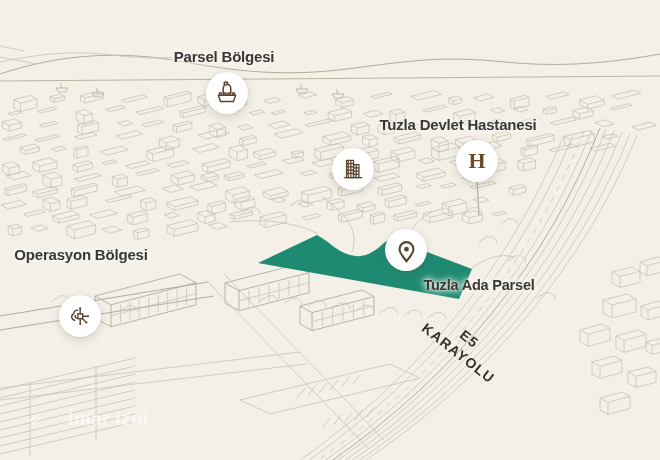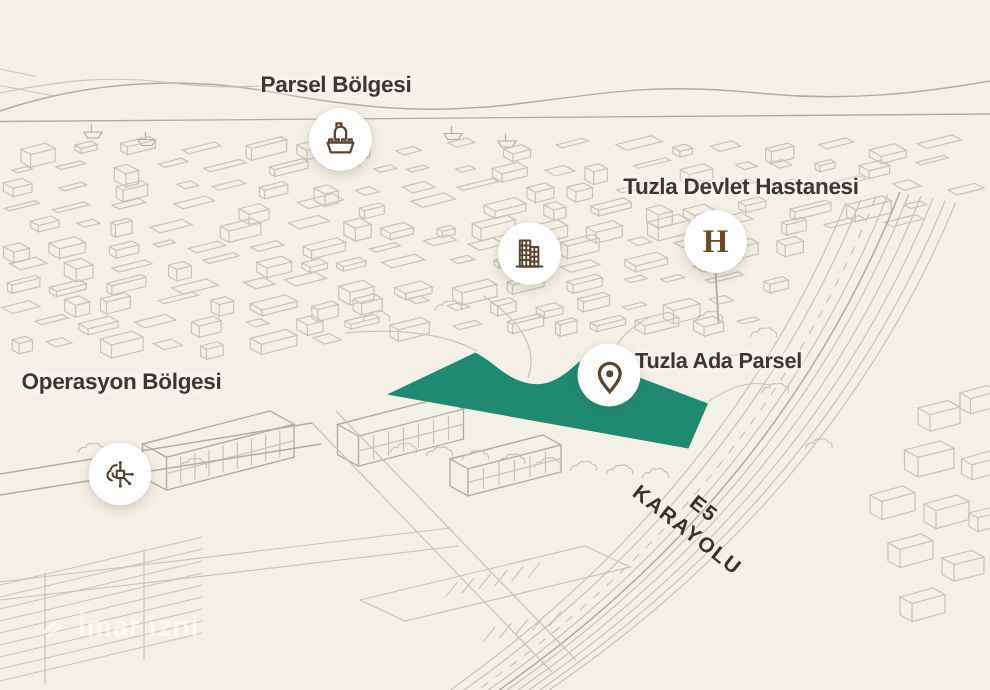--- a/index.html
+++ b/index.html
@@ -15,35 +15,35 @@
     background:#ffffff;display:flex;align-items:center;justify-content:center;
     box-shadow:0 3px 8px rgba(90,78,56,.20), 0 0 0 1px rgba(120,110,90,.04);
   }
   .marker svg{display:block;}
   .lbl{
     position:absolute;transform:translateX(-50%);
     font-weight:700;font-size:15px;color:#3a3835;white-space:nowrap;
     text-shadow:0 0 3px #f4f0e7,0 0 6px #ffffff,0 0 10px #ffffff;
     letter-spacing:-0.2px;text-align:center;line-height:24px;
   }
-  .lbl-small{font-size:14.5px;}
+  .lbl-small{font-size:14.5px;margin-top:44px;}
   .lbl-big{font-size:23px;letter-spacing:.3px;}
   .hglyph{
     font-family:"Liberation Serif",serif;font-weight:700;font-size:22px;
     color:#6b4a28;line-height:1;
   }
   .road-label{
     position:absolute;left:404px;top:328px;width:120px;text-align:center;
     transform:rotate(38deg);font-weight:700;font-size:14px;color:#34322e;
     letter-spacing:1.2px;line-height:18px;
     text-shadow:0 0 3px #f4f0e7;
   }
   .road-label span{display:block;}
   .watermark{
-    position:absolute;left:28px;top:408px;display:flex;align-items:center;gap:6px;
+    position:absolute;left:28px;top:408px;display:flex;align-items:center;gap:22px;
     color:rgba(255,255,255,.60);font-weight:700;font-size:19px;letter-spacing:.4px;
   }
   .watermark svg{opacity:.6;}
 </style>
 </head>
 <body>
 
 <div class="stage">
 
   <svg class="illus" width="660" height="460" viewBox="0 0 660 460">
@@ -600,21 +600,21 @@
   <div class="marker" style="left:385px;top:229px">
     <svg width="27" height="27" viewBox="0 0 24 24">
       <path d="M12,21.5 C8.2,17 5.8,14 5.8,10.8 A6.2,6.2 0 1 1 18.2,10.8 C18.2,14 15.8,17 12,21.5 Z" fill="none" stroke="#5a4531" stroke-width="1.9"></path>
       <circle cx="12" cy="10.8" r="2.1" fill="#5a4531"></circle>
     </svg>
   </div>
 
   <div class="lbl" style="left:224px;top:45px">Parsel Bölgesi</div>
 
 
-  <div class="lbl" style="left:494px;top:113px">Tuzla Devlet Hastanesi</div>
+  <div class="lbl" style="left:458px;top:113px">Tuzla Devlet Hastanesi</div>
 
   <div class="lbl" style="left:81px;top:243px">
     <span style="display:block">Operasyon Bölgesi</span>
   </div>
 
   <div class="lbl lbl-small" style="left:479px;top:229px">Tuzla Ada Parsel</div>
 
 
   <div class="road-label">
     <span>E5</span>

